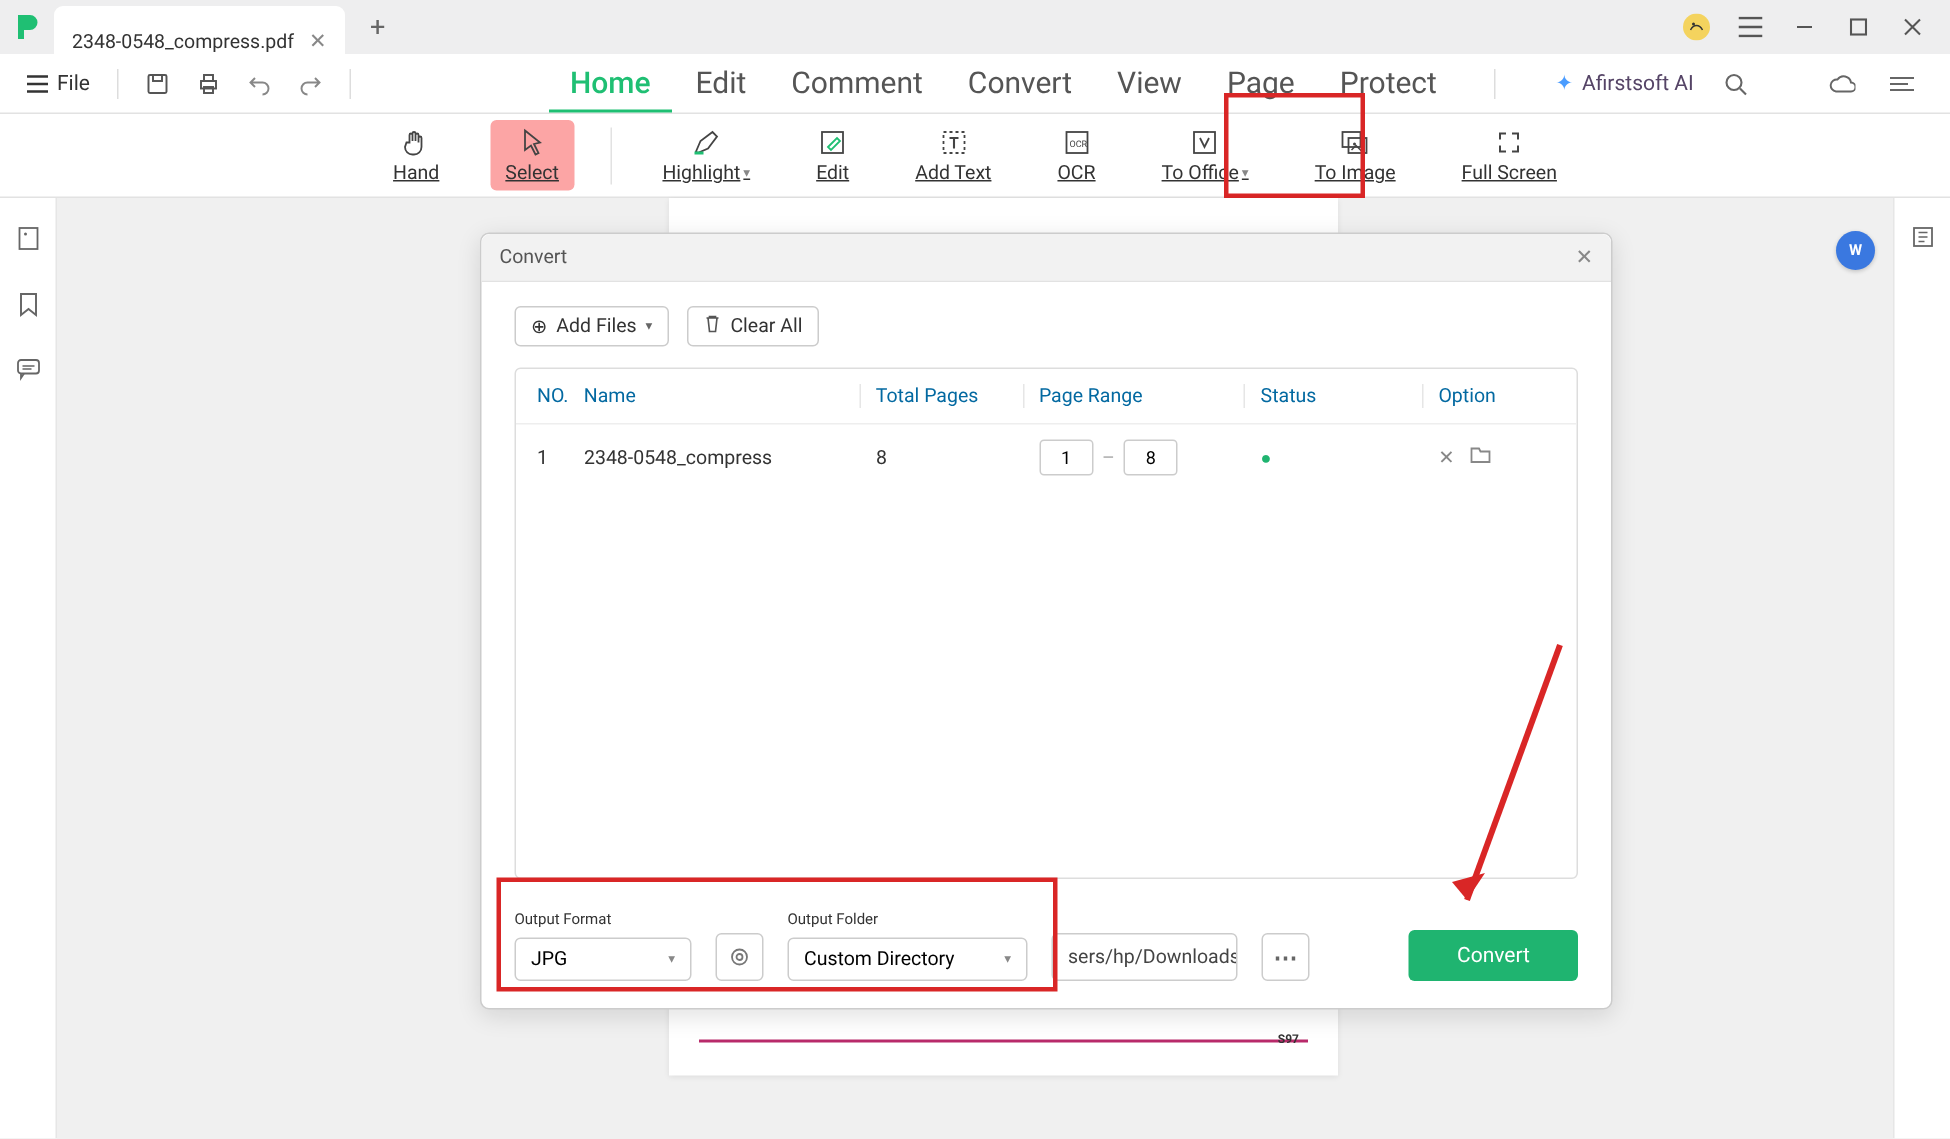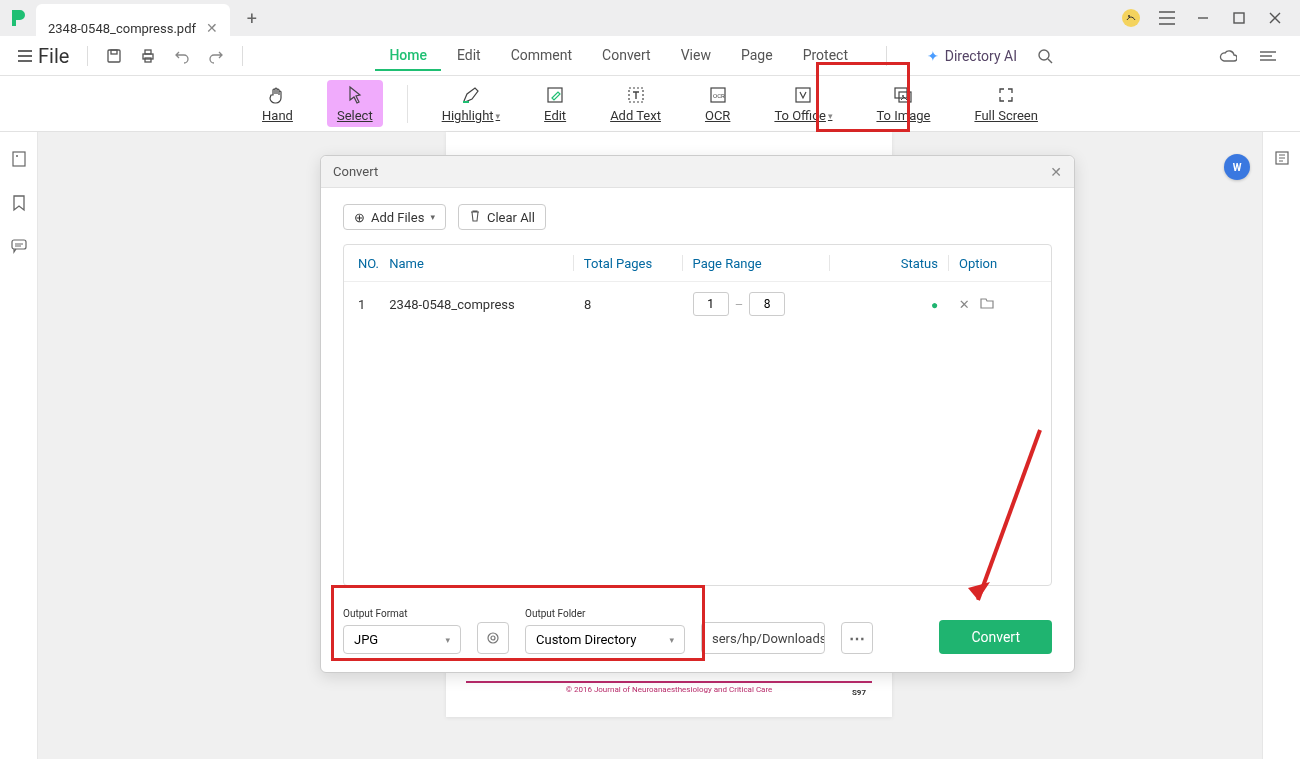--- a/index.html
+++ b/index.html
@@ -10,34 +10,34 @@
 .app-logo { width: 36px; height: 36px; display: flex; align-items: center; justify-content: center; }
 .tab { background: #fff; height: 32px; margin-top: 4px; border-radius: 6px 6px 0 0; display: flex; align-items: flex-end; padding: 0 12px; gap: 10px; font-size: 13px; color: #333; }
 .tab .close { color: #888; font-size: 14px; cursor: pointer; }
 .add-tab { width: 28px; height: 28px; display: flex; align-items: center; justify-content: center; color: #666; font-size: 18px; margin-left: 8px; cursor: pointer; }
 .titlebar-right { margin-left: auto; display: flex; align-items: center; gap: 18px; padding-right: 16px; }
 .tb-icon { width: 18px; height: 18px; display: flex; align-items: center; justify-content: center; color: #555; }
 
 
 .toolbar { height: 40px; background: #fff; display: flex; align-items: center; padding: 0 12px; gap: 6px; border-bottom: 1px solid #e2e2e2; }
 .tb-btn { width: 28px; height: 28px; display: flex; align-items: center; justify-content: center; color: #555; cursor: pointer; }
-.file-btn { display: flex; align-items: center; gap: 6px; color: #333; font-size: 20px; padding: 0 6px; cursor: pointer; }
+.file-btn { display: flex; align-items: center; gap: 6px; color: #333; font-size: 14px; padding: 0 6px; cursor: pointer; }
 .sep { width: 1px; height: 20px; background: #ddd; margin: 0 6px; }
 .menu { display: flex; gap: 2px; margin-left: 120px; }
-.menu-item { padding: 6px 14px; font-size: 14px; color: #555; cursor: pointer; border-bottom: 2px solid transparent; }
+.menu-item { padding: 6px 14px; font-size: 20px; color: #555; cursor: pointer; border-bottom: 2px solid transparent; }
 .menu-item.active { color: #1fbf73; border-bottom-color: #1fbf73; font-weight: 500; }
 .afirst { margin-left: 28px; display: flex; align-items: center; gap: 6px; color: #546; font-size: 14px; cursor: pointer; }
 .afirst .spark { color: #4a9cff; }
 .tb-right { margin-left: auto; display: flex; gap: 12px; padding-right: 6px; }
 
 
 .ribbon { height: 56px; background: #fff; display: flex; align-items: center; justify-content: center; border-bottom: 1px solid #e2e2e2; }
 .ribbon-inner { display: flex; gap: 24px; align-items: center; }
 .ribbon-btn { display: flex; flex-direction: column; align-items: center; gap: 2px; padding: 4px 10px; cursor: pointer; border-radius: 4px; }
-.ribbon-btn.selected { background: #f0abfc; }
+.ribbon-btn.selected { background: #fca5a5; }
 .ribbon-btn .ric { height: 22px; display: flex; align-items: center; justify-content: center; color: #444; font-size: 18px; }
 .ribbon-btn .rlabel { font-size: 13px; color: #333; display: flex; align-items: center; gap: 2px; text-decoration: underline; }
 .ribbon-sep { width: 1px; height: 38px; background: #e2e2e2; }
 .red-box1 { position: absolute; border: 3px solid #d92626; top: 62px; left: 816px; width: 94px; height: 70px; pointer-events: none; }
 
 
 .main { position: relative; height: 627px; background: #f0f0f0; display: flex; }
 .leftbar { width: 38px; background: #fff; border-right: 1px solid #e6e6e6; display: flex; flex-direction: column; align-items: center; padding-top: 18px; gap: 22px; }
 .rightbar { width: 38px; background: #fff; border-left: 1px solid #e6e6e6; display: flex; flex-direction: column; align-items: center; padding-top: 18px; gap: 18px; position: absolute; right: 0; top: 0; bottom: 0; }
 .doc-area { flex: 1; position: relative; display: flex; justify-content: center; }
@@ -57,21 +57,21 @@
 .pill { border: 1px solid #ccc; border-radius: 4px; padding: 4px 10px; font-size: 13px; color: #333; display: flex; align-items: center; gap: 6px; cursor: pointer; background: #fff; }
 .pill .caret { font-size: 9px; color: #666; }
 .list { border: 1px solid #ddd; border-radius: 4px; margin-top: 14px; flex: 1; }
 .list-head, .list-row { display: flex; align-items: center; padding: 10px 14px; font-size: 13px; color: #333; }
 .list-head { border-bottom: 1px solid #eee; color: #0369a1; }
 .col-sep { width: 1px; height: 16px; background: #e6e6e6; margin: 0 10px; }
 .c-no { width: 32px; }
 .c-name { width: 178px; }
 .c-tp { width: 90px; }
 .c-pr { width: 130px; display: flex; align-items: center; gap: 6px; }
-.c-st { width: 100px; text-align: right; }
+.c-st { width: 100px; text-align: left; }
 .c-op { width: 80px; display: flex; gap: 10px; }
 .minput { width: 36px; height: 24px; border: 1px solid #ccc; border-radius: 3px; text-align: center; font-size: 12px; }
 
 .dialog-bottom { padding: 10px 22px 18px 22px; display: flex; align-items: flex-end; gap: 16px; }
 .field { display: flex; flex-direction: column; gap: 6px; }
 .field-label { font-size: 10px; color: #333; }
 .select { border: 1px solid #ccc; border-radius: 4px; padding: 6px 10px; font-size: 13px; width: 118px; display: flex; justify-content: space-between; align-items: center; background: #fff; cursor: pointer; }
 .select.wide { width: 160px; }
 .gear { width: 32px; height: 32px; border: 1px solid #ccc; border-radius: 4px; display: flex; align-items: center; justify-content: center; color: #666; cursor: pointer; }
 .path { border: 1px solid #ccc; border-radius: 4px; padding: 6px 10px; font-size: 13px; width: 124px; color: #444; background: #fff; height: 32px; display: flex; align-items: center; overflow: hidden; }
@@ -165,21 +165,21 @@
     <div class="menu-item">Edit</div>
     <div class="menu-item">Comment</div>
     <div class="menu-item">Convert</div>
     <div class="menu-item">View</div>
     <div class="menu-item">Page</div>
     <div class="menu-item">Protect</div>
   </div>
   <div class="sep" style="margin-left:18px"></div>
   <div class="afirst">
     <span class="spark">✦</span>
-    <span>Directory AI</span>
+    <span>Afirstsoft AI</span>
   </div>
   <div class="tb-btn" style="margin-left:8px">
       <svg width="16" height="16" viewBox="0 0 16 16">
         <circle cx="7" cy="7" r="5" fill="none" stroke="#666" stroke-width="1.4"></circle>
         <path d="M11 11l4 4" stroke="#666" stroke-width="1.4"></path>
       </svg>
     </div>
 
   <div class="tb-right">
     <div class="tb-btn">
@@ -301,21 +301,20 @@
           <rect x="2" y="2" width="14" height="9" rx="2" fill="none" stroke="#666" stroke-width="1.2"></rect>
           <path d="M6 11l-2 3v-3" fill="none" stroke="#666" stroke-width="1.2"></path>
           <path d="M5 6h8M5 8h6" stroke="#666" stroke-width="1"></path>
         </svg></div>
   </div>
 
   <div class="doc-area">
     <div class="doc-page">
       <div class="doc-footer">
         <div class="doc-line"></div>
-        <div class="doc-credit">© 2016 Journal of Neuroanaesthesiology and Critical Care</div>
         <div class="doc-pagenum">S97</div>
       </div>
     </div>
     <div class="float-badge">W</div>
   </div>
 
   <div class="rightbar">
     <div><svg width="16" height="16" viewBox="0 0 16 16">
           <rect x="2" y="2" width="12" height="12" fill="none" stroke="#666" stroke-width="1.2"></rect>
           <path d="M5 5h6M5 8h6M5 11h4" stroke="#666" stroke-width="1"></path>

